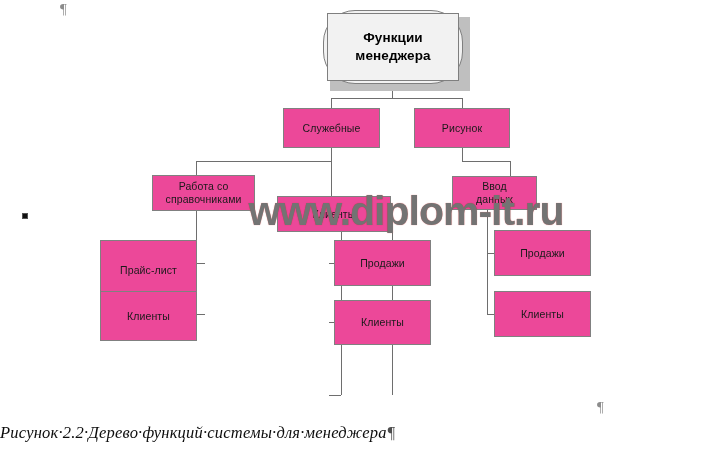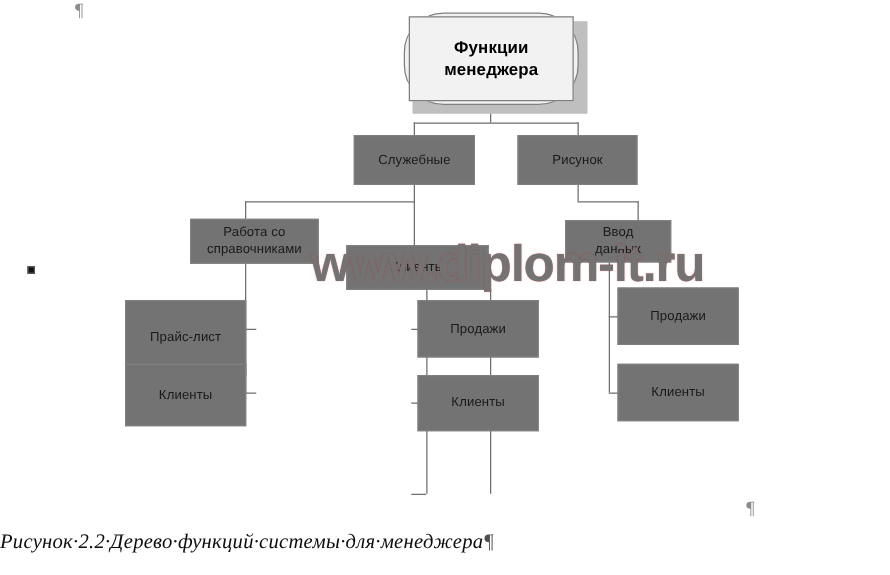--- a/index.html
+++ b/index.html
@@ -20,21 +20,21 @@
     position: absolute;
     left: 0; top: 0;
     width: 712px;
     height: 460px;
   }
 
   
   .node {
     position: absolute;
     box-sizing: border-box;
-    background: #737373;
+    background: #ec4899;
     border: 1px solid #808080;
     display: flex;
     align-items: center;
     justify-content: center;
     text-align: center;
     color: #1a1a1a;
     font-size: 10.5px;
     line-height: 13px;
     letter-spacing: 0.1px;
     padding: 2px 16px;

